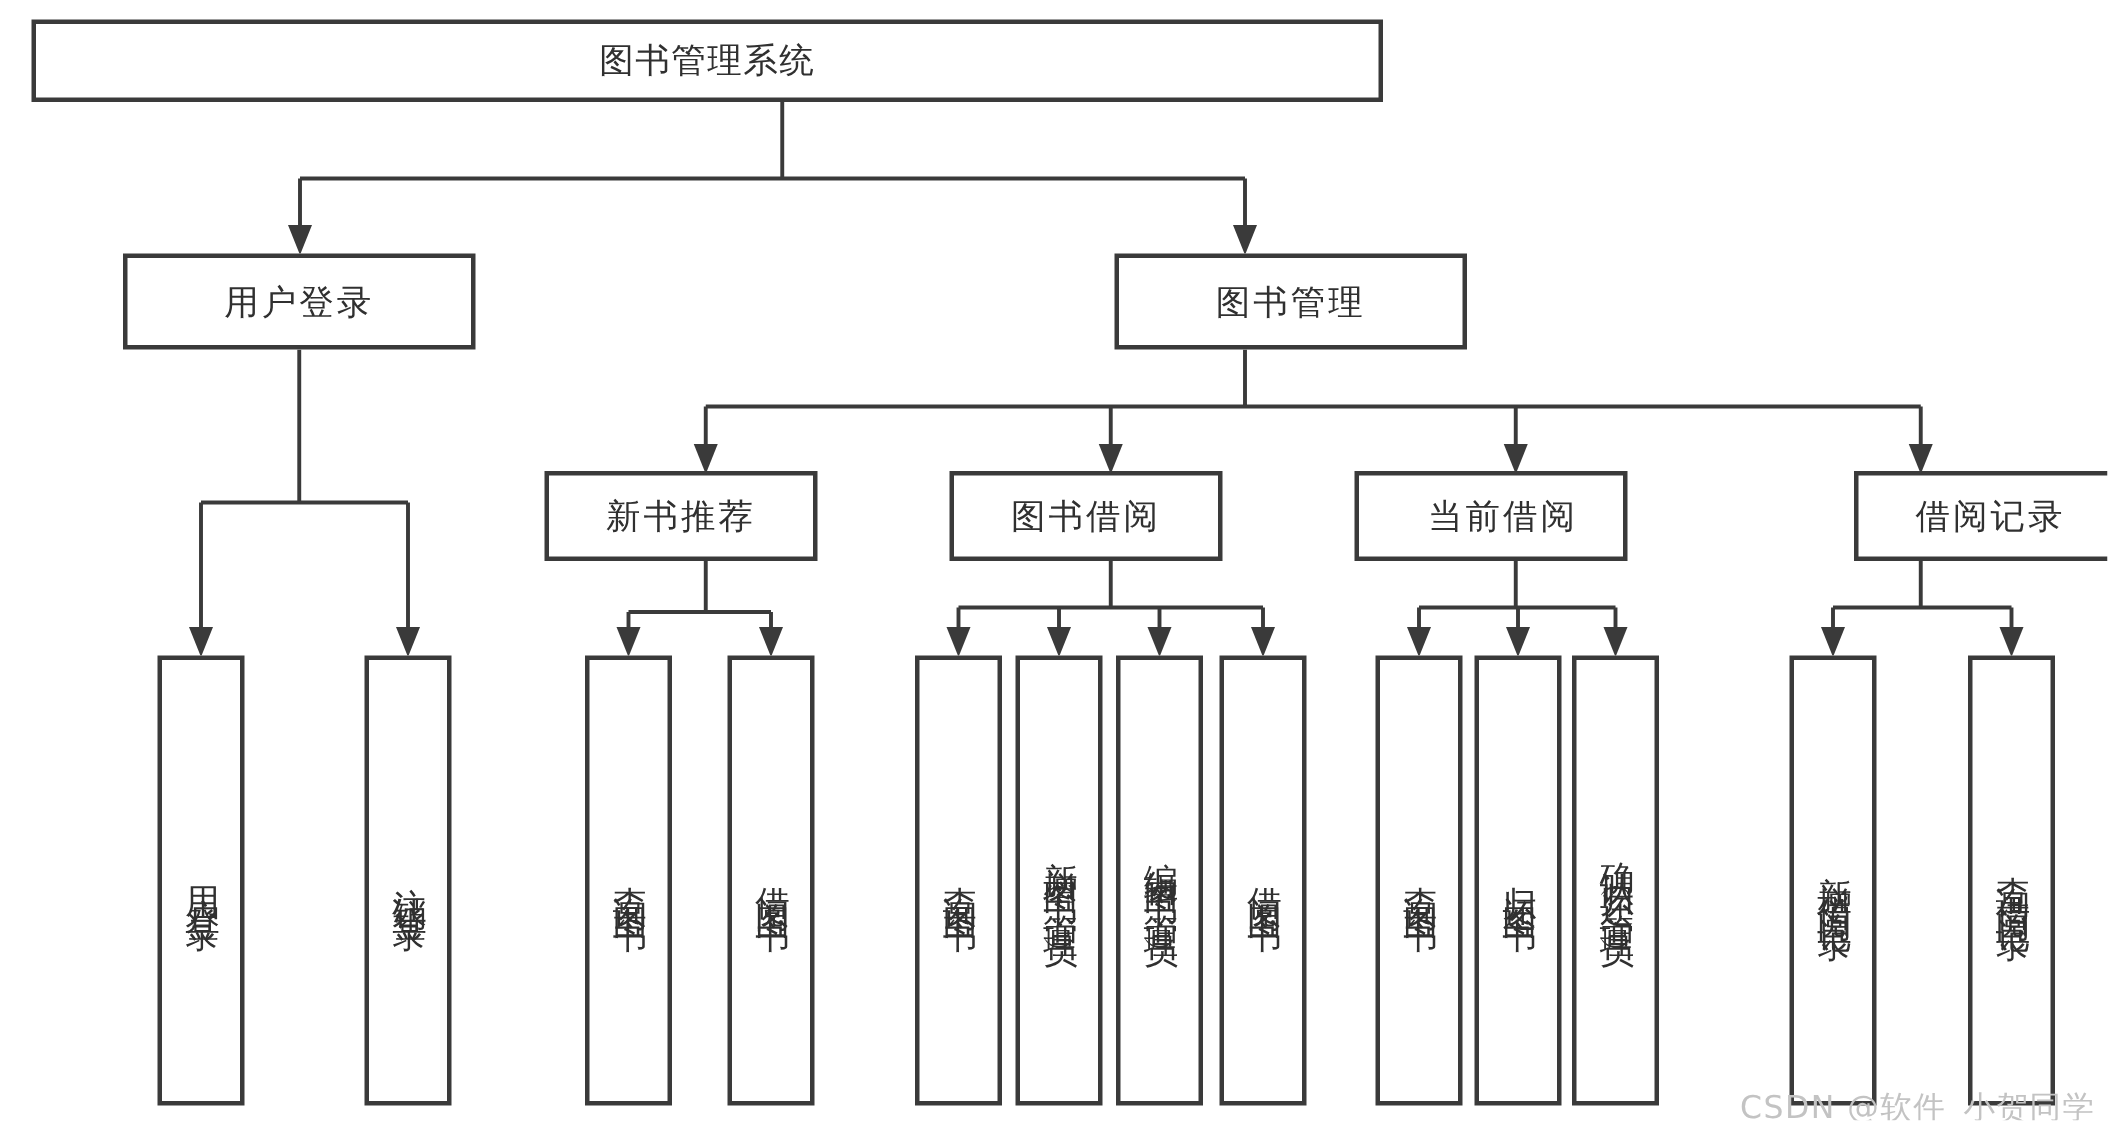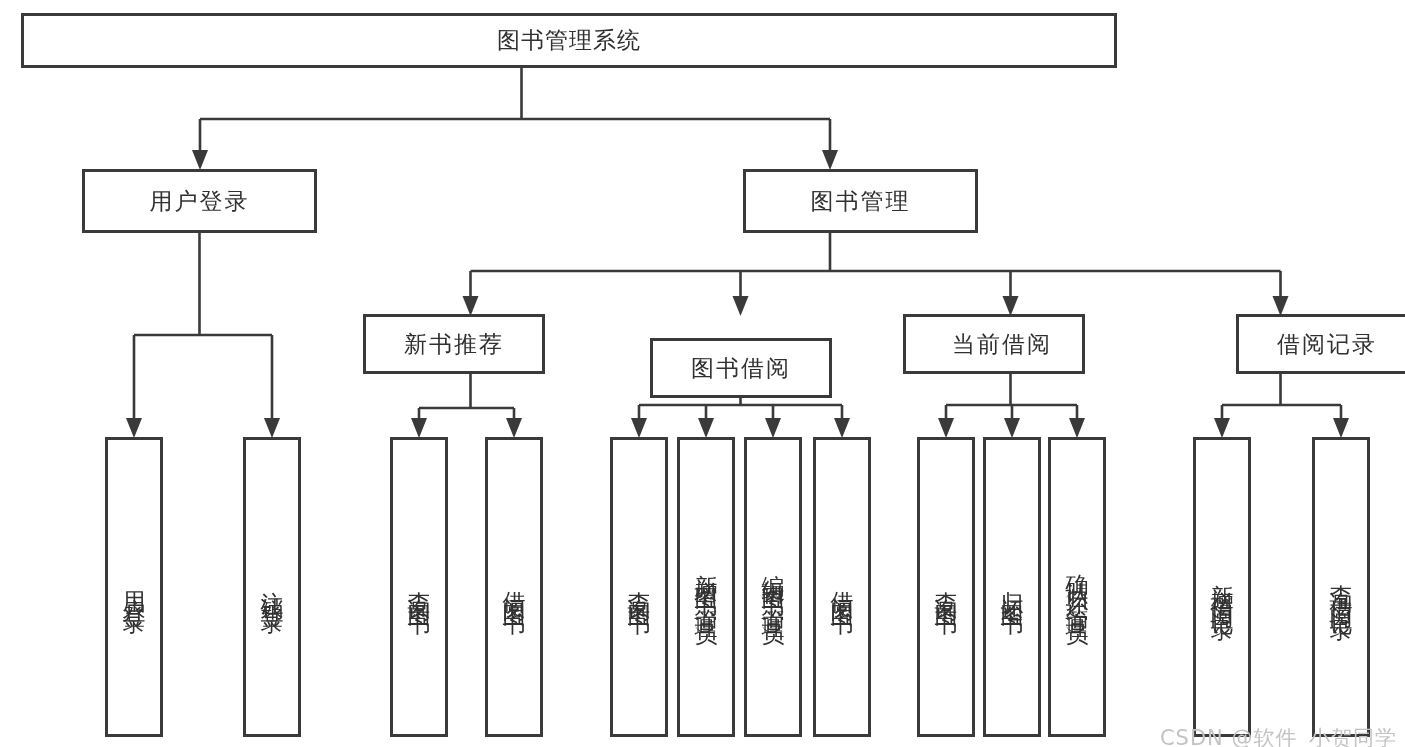--- a/index.html
+++ b/index.html
@@ -26,27 +26,27 @@
   #connectors path { stroke: var(--line); stroke-width: 2.6; fill: none; }
   #connectors polygon { fill: var(--line); stroke: none; }
   .box {
     position: absolute;
     border: 3px solid var(--line);
     background: var(--background);
     box-sizing: border-box;
     display: flex; align-items: center; justify-content: center;
     color: var(--text);
   }
-  .root-box  { left: 21px;  top: 13px;  width: 1096px; height: 55px; font-size: 23px; letter-spacing: 1px; }
+  .root-box  { left: 21px;  top: 13px;  width: 901px; height: 55px; font-size: 23px; letter-spacing: 1px; }
   .branch-box { top: 169px; width: 235px; height: 64px; font-size: 23px; letter-spacing: 2px; }
   .b-user   { left: 82px; }
   .b-book   { left: 743px; font-family: Liberation Mono, monospace; }
   .group-box { top: 314px; width: 182px; height: 60px; font-size: 23px; letter-spacing: 2px; }
   .g-new     { left: 363px; }
-  .g-borrow  { left: 650px; margin-top: 24px; }
+  .g-borrow  { left: 633px; }
   .g-current { left: 903px; padding-left: 16px; }
   .g-record  { left: 1236px; text-align: right; }
   .leaf-box {
     top: 437px; width: 58px; height: 300px;
     font-size: 23px;
   }
   .leaf-box .vtext {
     writing-mode: vertical-rl;
     text-orientation: mixed;
     letter-spacing: 7px;

